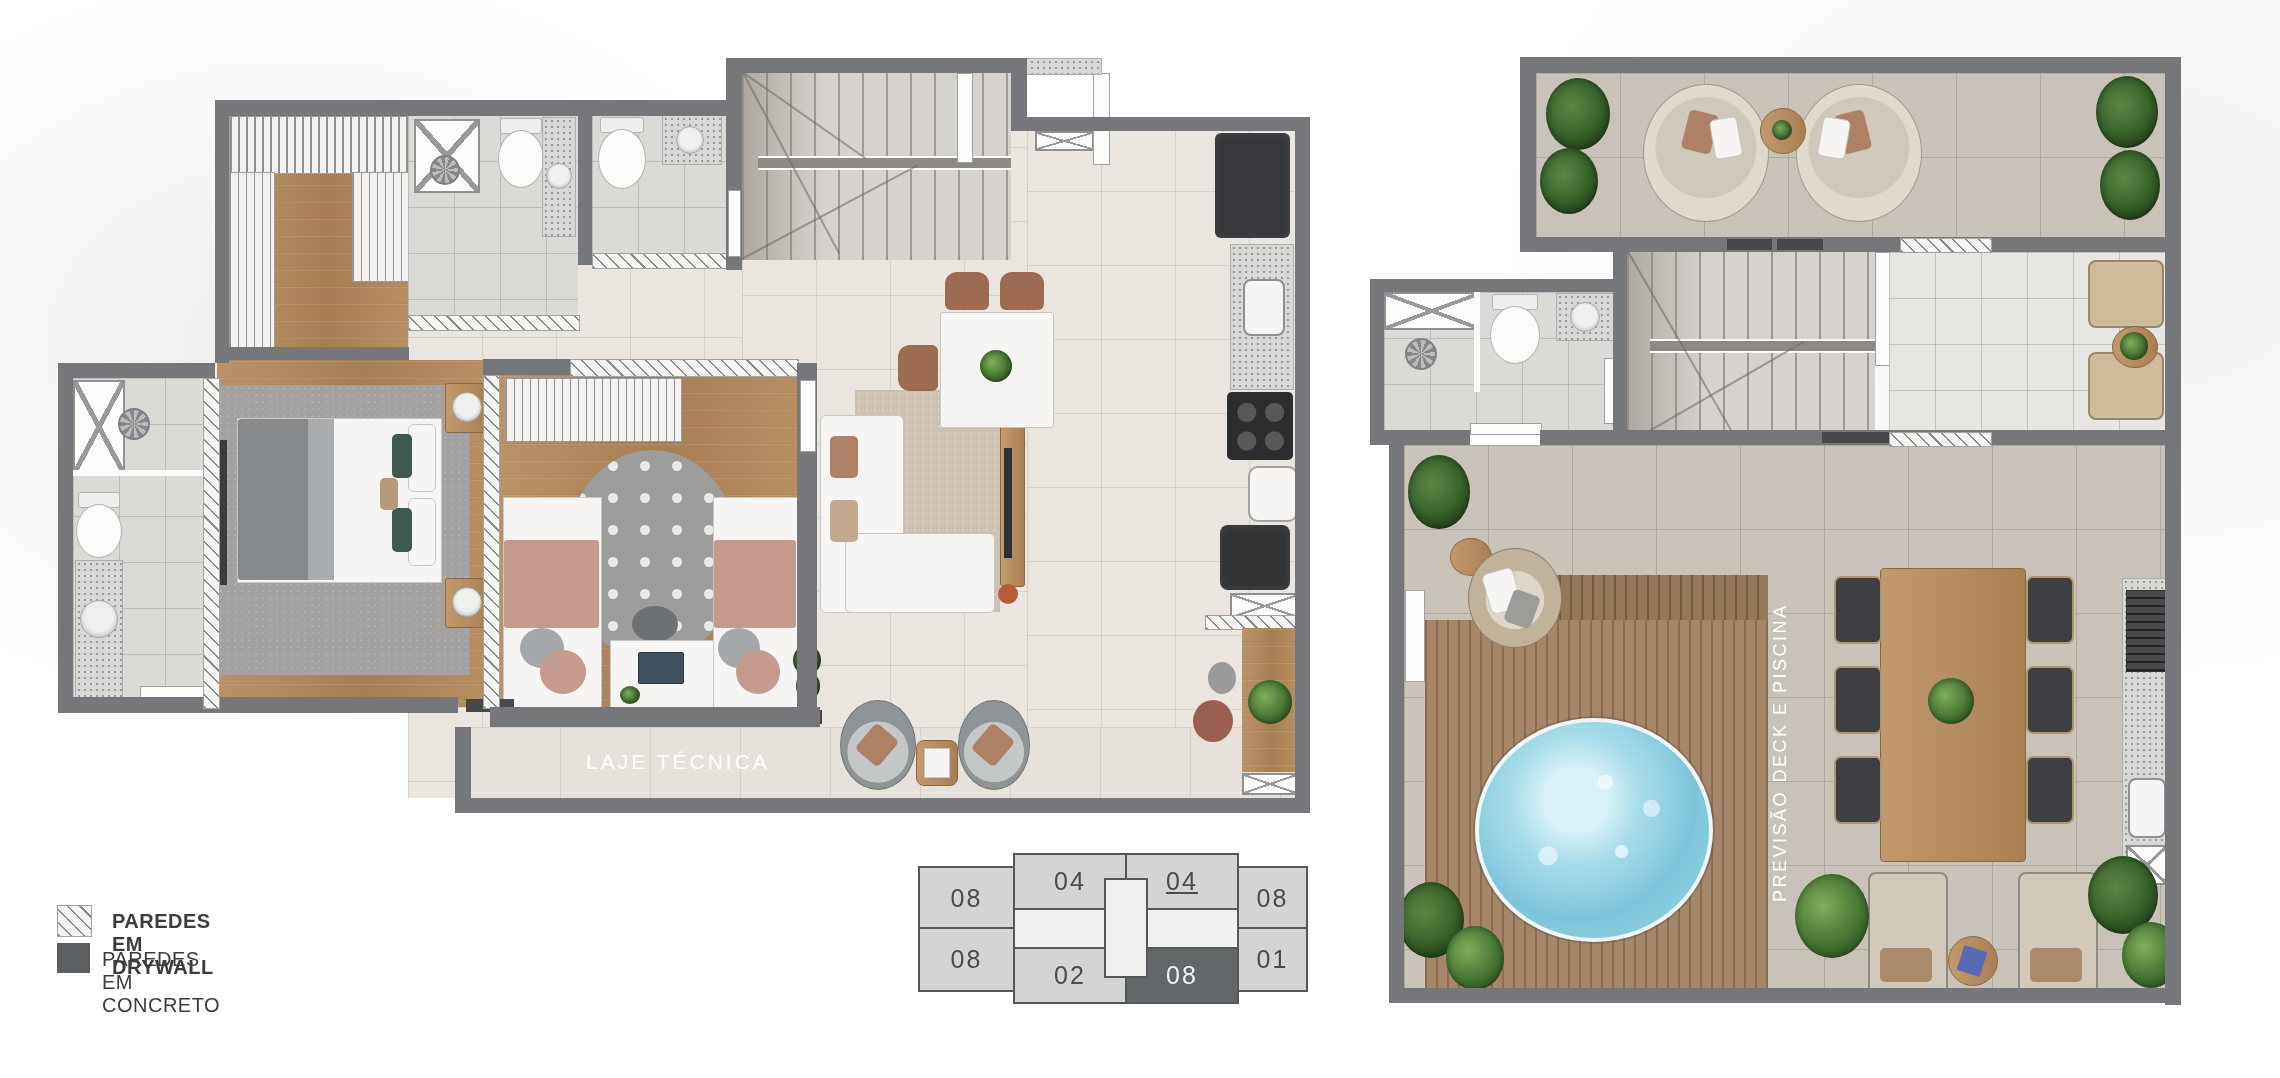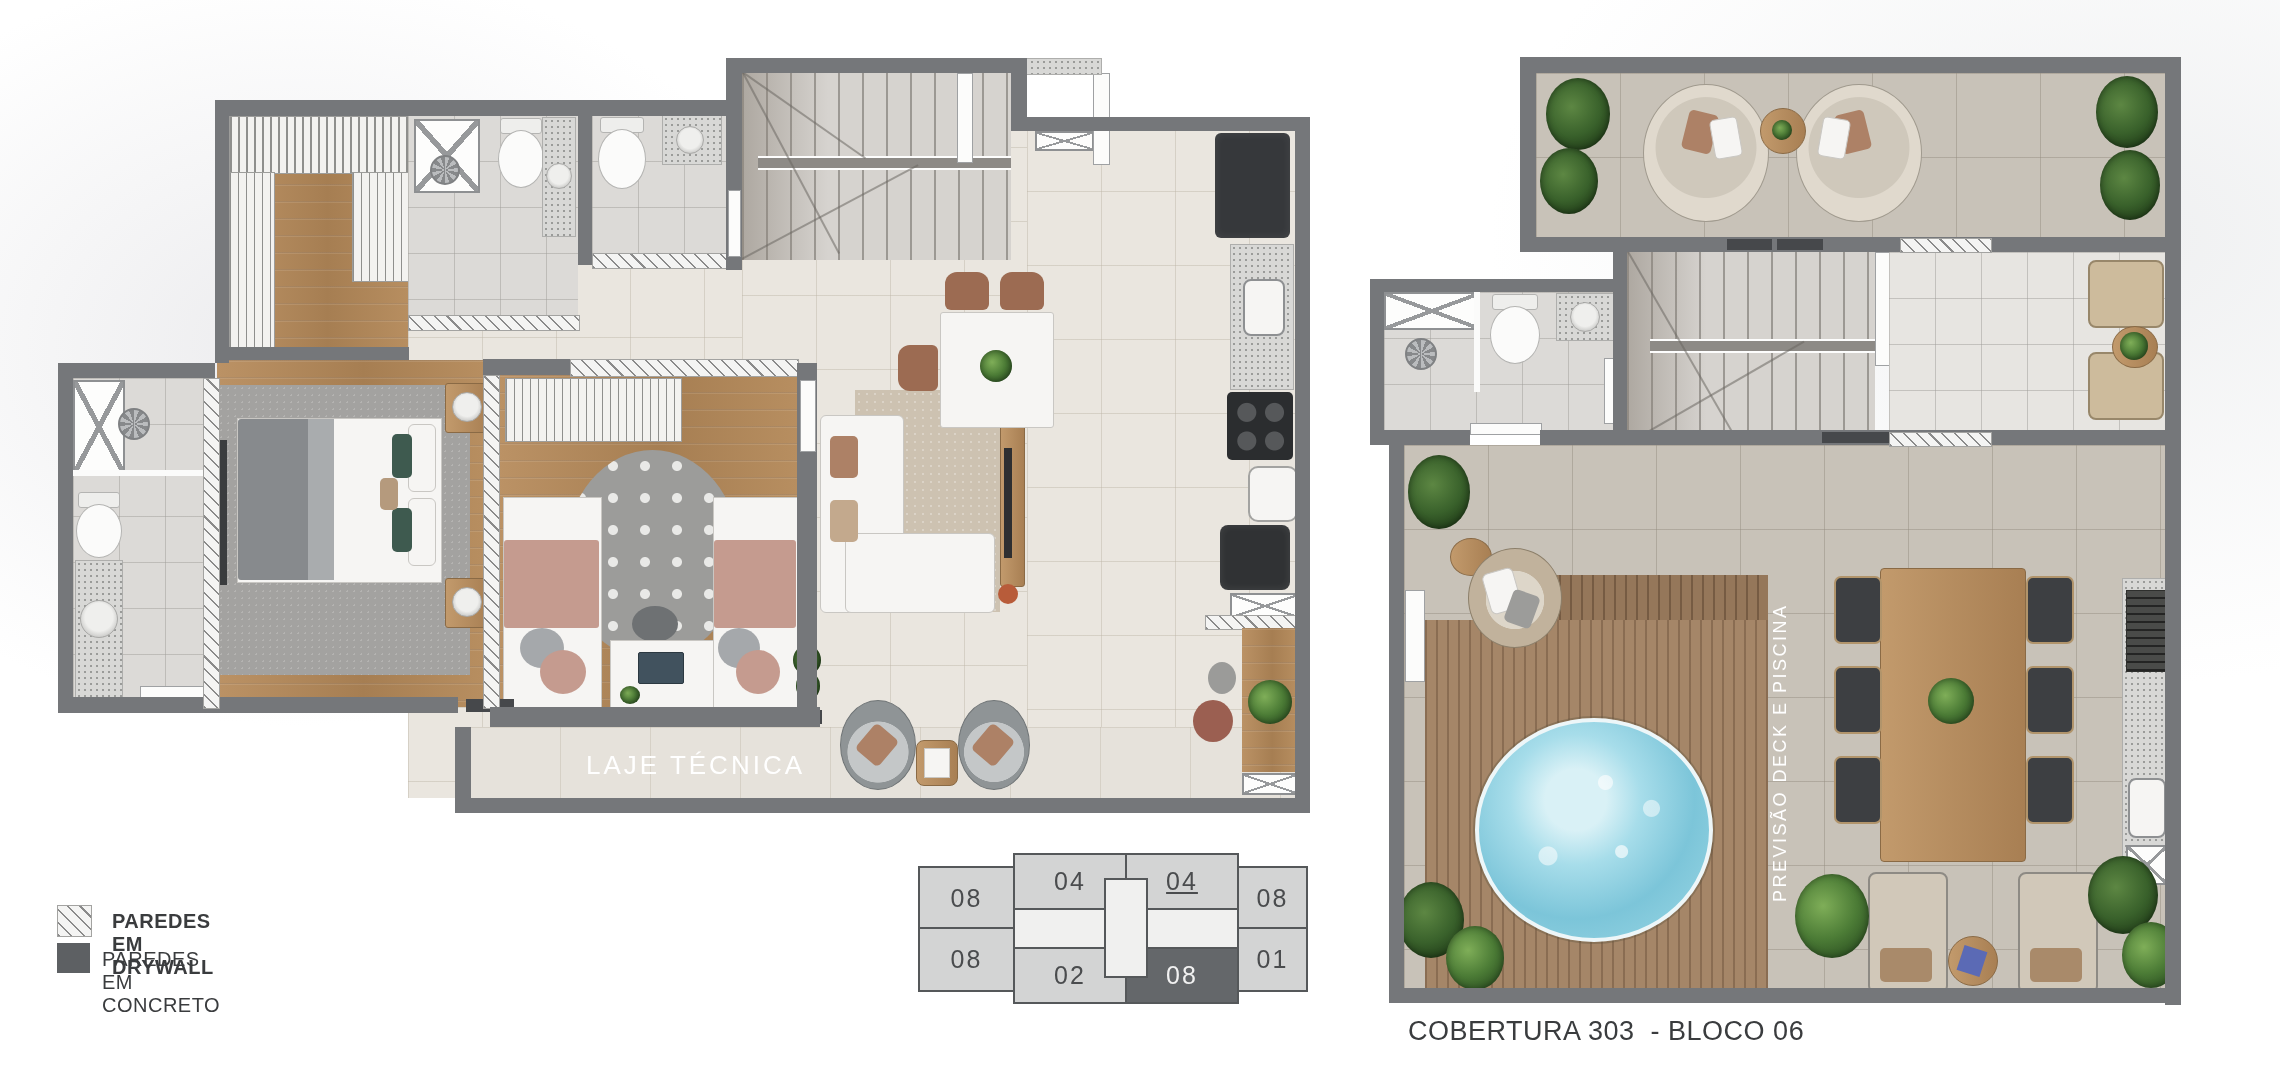--- a/index.html
+++ b/index.html
@@ -74,21 +74,21 @@
   .loungerhead{position:absolute;background:#a98a6a;border-radius:5px;}
   .papasan{position:absolute;border-radius:50%;border:1px solid #a09a8e;
     background:radial-gradient(circle at 50% 46%, #cfc8bb 0 52%, #e0d9cd 53% 76%, #b4ac9e 77%);}
   .armbeige{position:absolute;background:#cdbb9c;border:2px solid #98876a;border-radius:8px;}
   .pouf{position:absolute;border-radius:50%;}
   .kp-unit{position:absolute;background:#d3d4d4;border:2px solid #55585a;display:flex;align-items:center;justify-content:center;
     font-size:25px;color:#4a4c4e;letter-spacing:2px;}
   .kp-hl{background:#64676a !important;color:#f1f1f1 !important;}
   .title{position:absolute;font-size:27px;color:#3a3c3e;letter-spacing:.5px;white-space:pre;}
   .lgl{position:absolute;font-size:20px;color:#3a3c3e;letter-spacing:.5px;}
-  .plan-label{position:absolute;color:#ffffff;font-size:26px;letter-spacing:3px;white-space:nowrap;}
+  .plan-label{position:absolute;color:#ffffff;font-size:21px;letter-spacing:3px;white-space:nowrap;}
   .vlabel{position:absolute;color:#ffffff;font-size:18px;letter-spacing:2.5px;writing-mode:vertical-rl;transform:rotate(180deg);white-space:nowrap;}
 </style>
 </head>
 <body>
 
 <div class="canvas">
 
   <div class="abs" style="left:0;top:0;width:1340px;height:830px;">
 
     <div class="tile" style="left:742px;top:73px;width:285px;height:725px;"></div>
@@ -337,21 +337,20 @@
   </div>
 
 
   <div class="abs" style="left:0;top:0;">
     <div class="drywall" style="left:57px;top:905px;width:33px;height:30px;"></div>
     <div class="lgl" style="left:112px;top:910px;font-weight:bold;">PAREDES EM DRYWALL</div>
     <div class="abs" style="left:57px;top:943px;width:33px;height:30px;background:#5d6063;"></div>
     <div class="lgl" style="left:102px;top:948px;">PAREDES EM CONCRETO</div>
   </div>
 
-  <div class="title" style="left:1408px;top:1016px;">COBERTURA 303  - BLOCO 06</div>
 
   <div class="abs" style="left:905px;top:845px;width:410px;height:170px;">
     <div class="abs" style="left:106px;top:61px;width:226px;height:41px;background:#f0f0ef;border:2px solid #55585a;"></div>
     <div class="kp-unit" style="left:13px;top:21px;width:93px;height:61px;">08</div>
     <div class="kp-unit" style="left:108px;top:8px;width:110px;height:53px;">04</div>
     <div class="kp-unit" style="left:220px;top:8px;width:110px;height:53px;text-decoration:underline;">04</div>
     <div class="kp-unit" style="left:332px;top:21px;width:67px;height:61px;">08</div>
     <div class="kp-unit" style="left:13px;top:82px;width:93px;height:61px;">08</div>
     <div class="kp-unit" style="left:108px;top:102px;width:110px;height:53px;">02</div>
     <div class="kp-unit kp-hl" style="left:220px;top:102px;width:110px;height:53px;">08</div>

